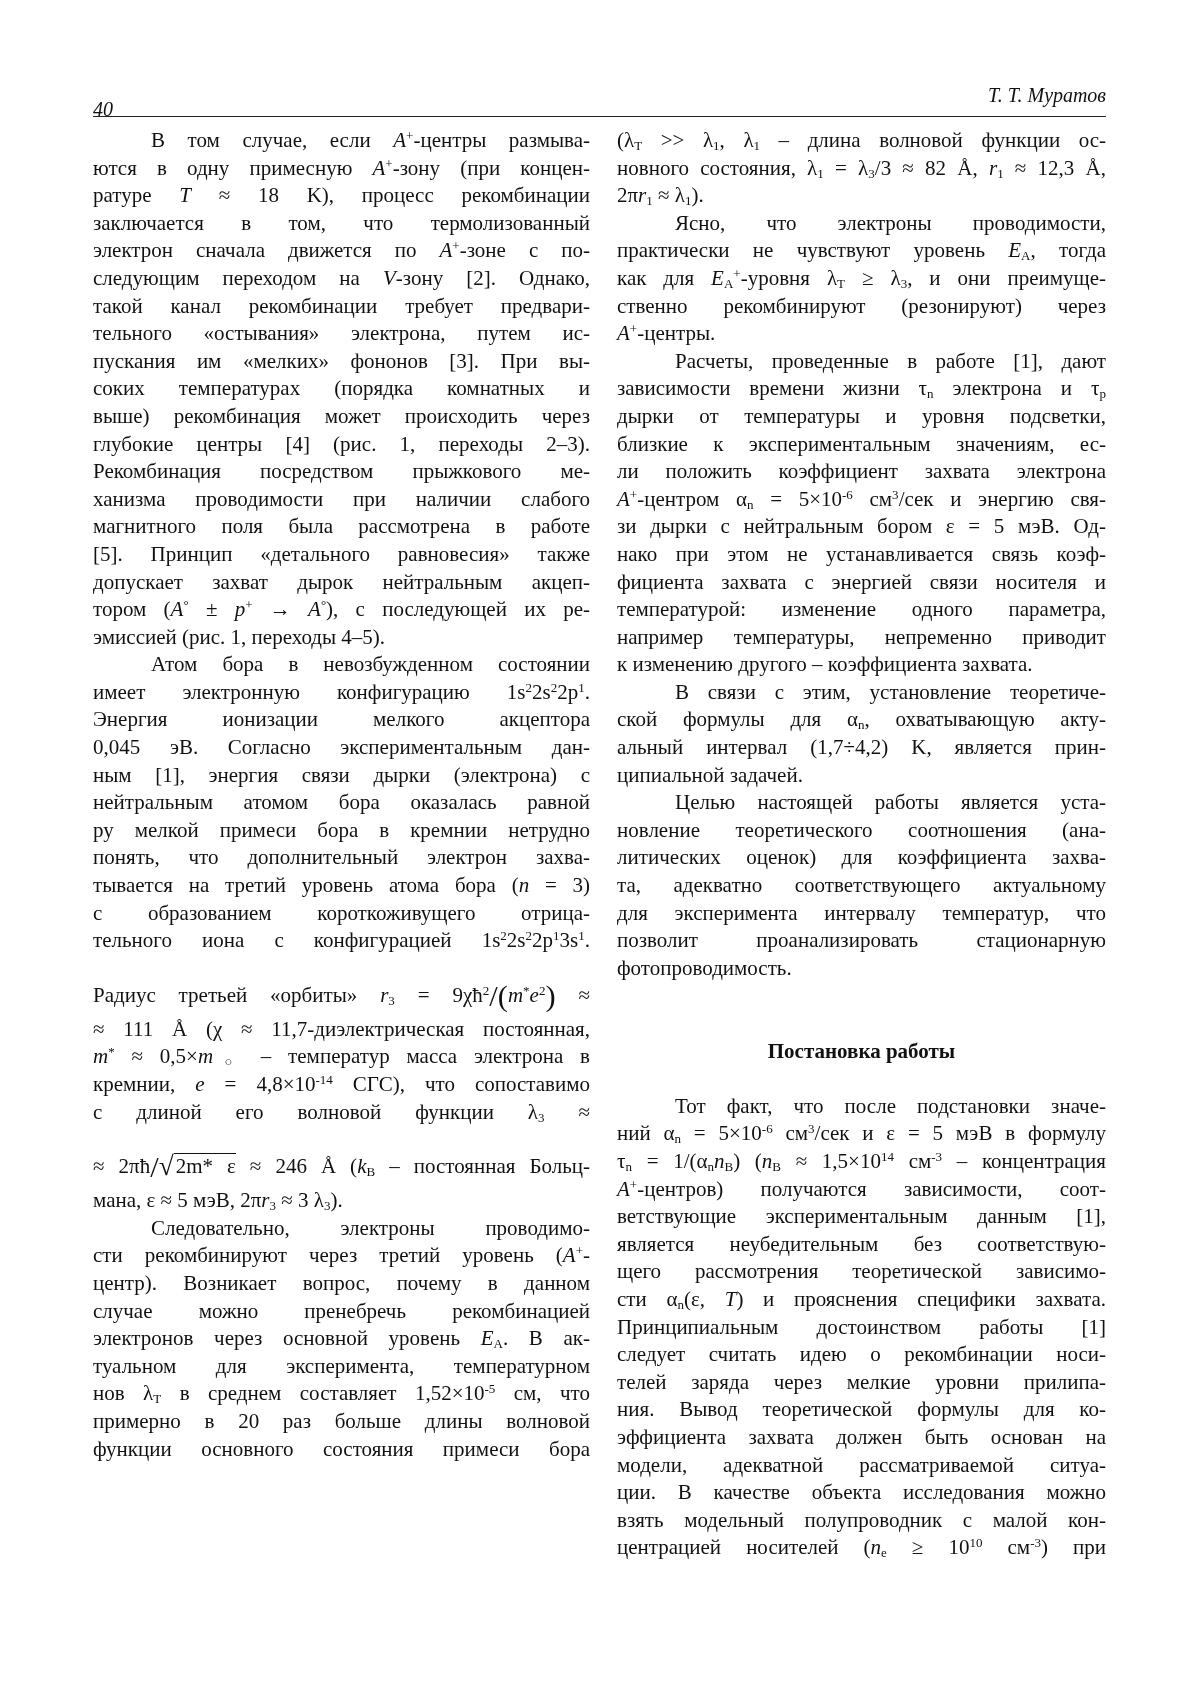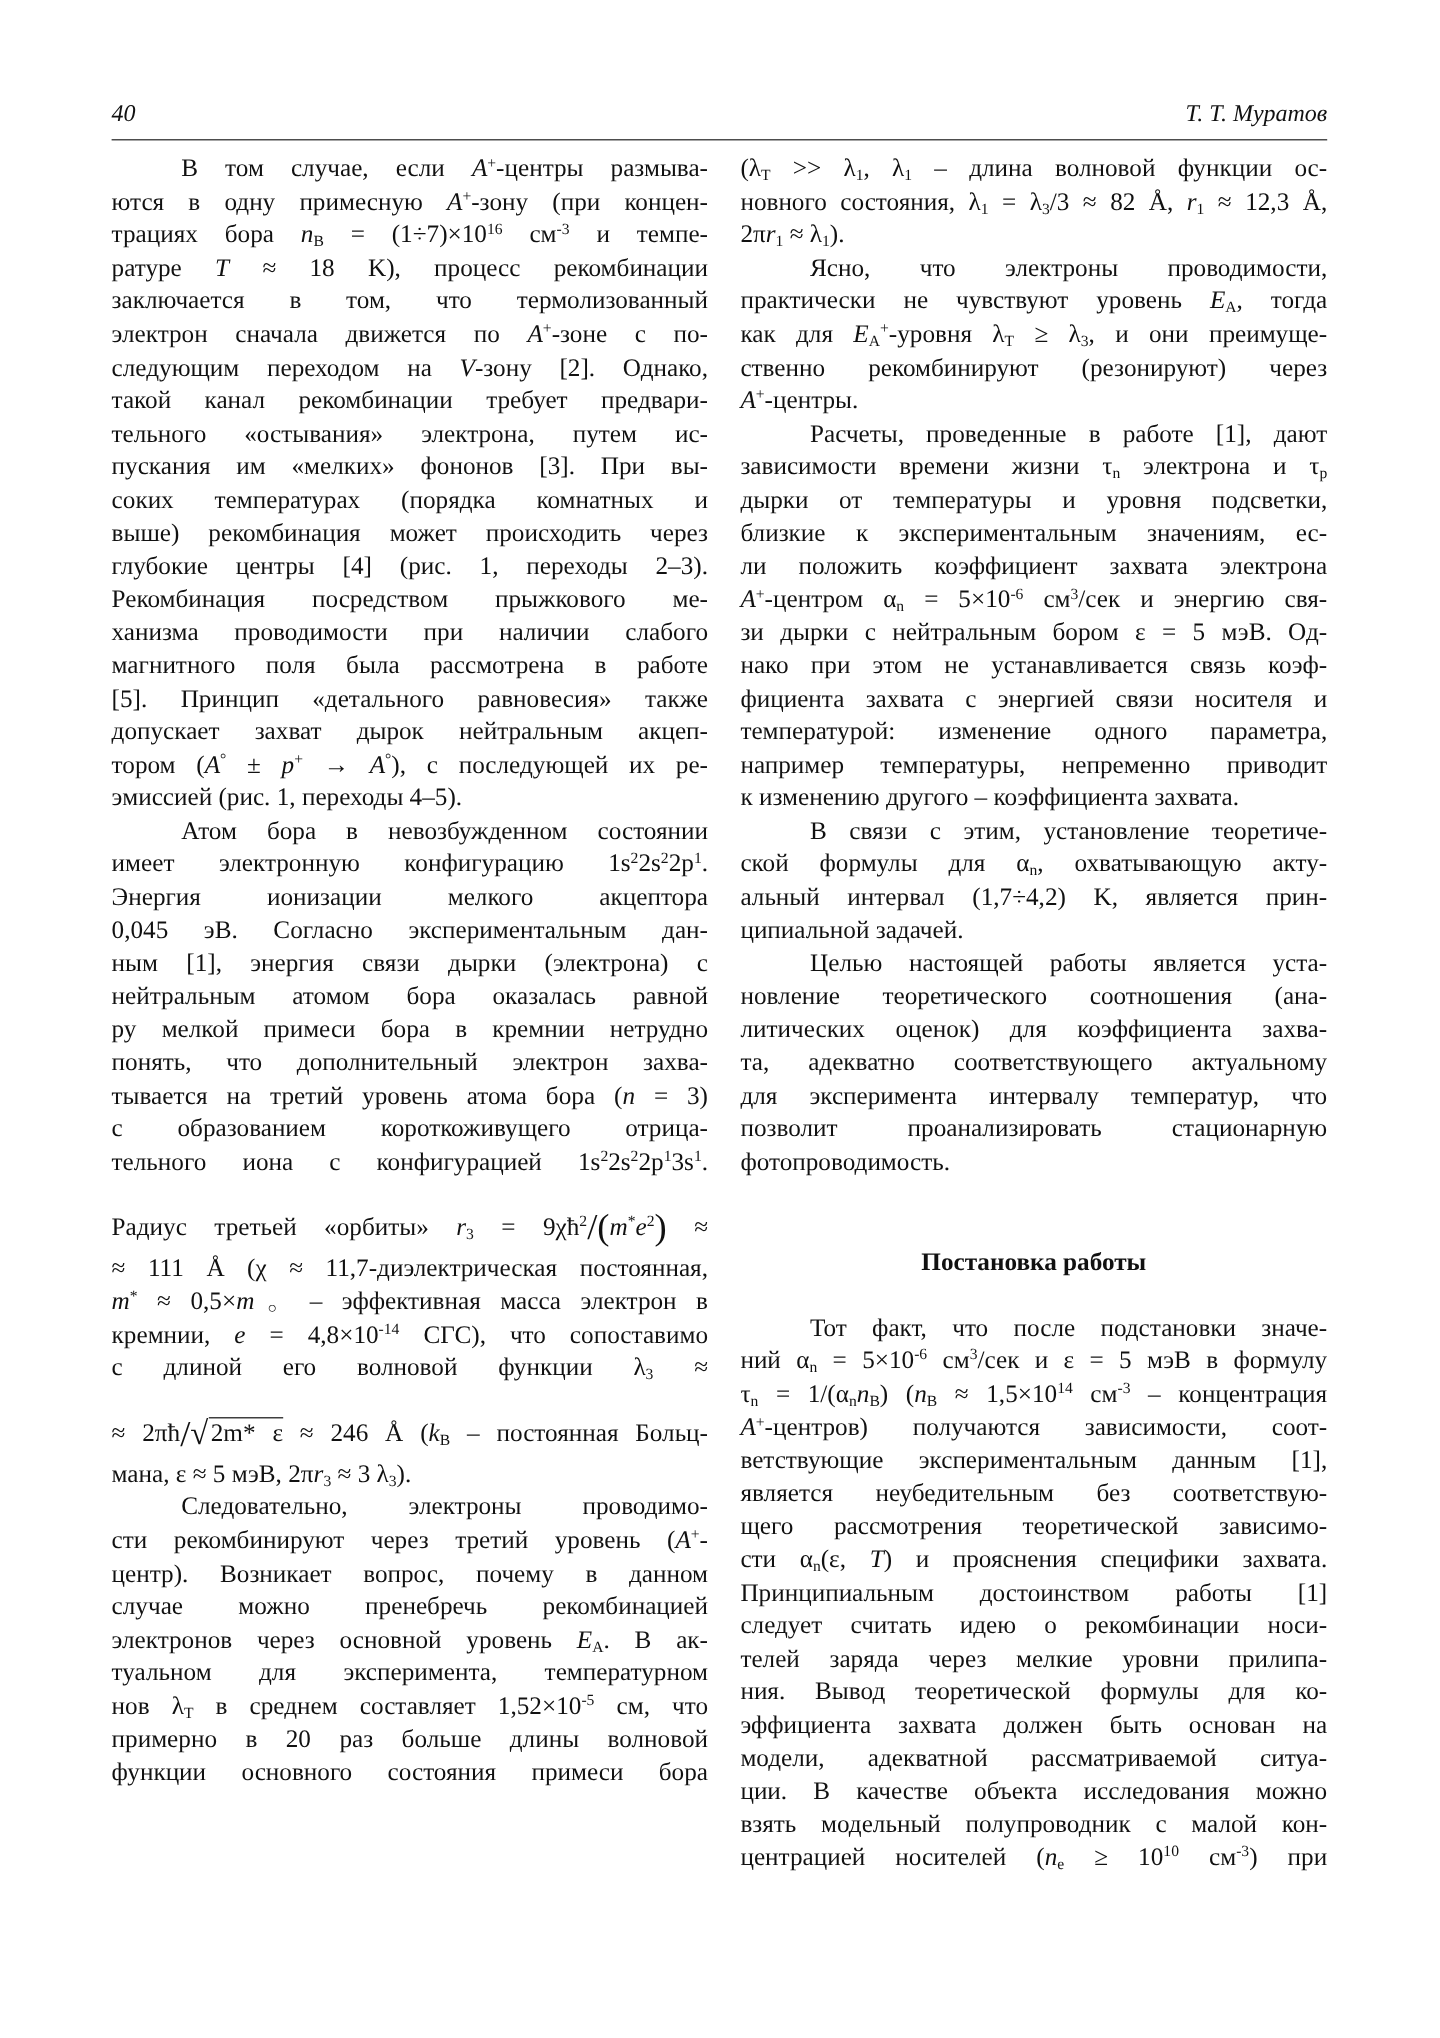--- a/index.html
+++ b/index.html
@@ -5,21 +5,21 @@
   html, body { margin: 0; padding: 0; background: #ffffff; }
   body {
     width: 1200px; height: 1698px; position: relative; overflow: hidden;
     font-family: "Liberation Serif", "DejaVu Serif", serif;
     color: #111111;
   }
   .page-header {
     position: absolute; left: 93px; top: 84px; width: 1013px; height: 30px;
     font-style: italic; font-size: 20px;
   }
-  .page-number { position: absolute; left: 0; top: 0; font-style: italic; }
+  .page-number { position: absolute; left: 0; top: 14px; font-style: italic; }
   .running-head { position: absolute; right: 0; top: 0; }
   .header-rule {
     position: absolute; left: 93px; top: 116px; width: 1013px; height: 0;
     border-top: 1.6px solid #222;
   }
   .column {
     position: absolute; top: 127px; font-size: 21px; line-height: 27.6px;
   }
   .col-left { left: 93px; width: 497px; }
   .col-right { left: 617px; width: 489px; }
@@ -45,21 +45,20 @@
 
 <div class="page-header">
   <span class="page-number">40</span>
   <span class="running-head">Т. Т. Муратов</span>
 </div>
 <div class="header-rule"></div>
 
 <div class="column col-left" id="col-left">
     <span class="line indent"><span>В том случае, если </span><i>A</i><sup>+</sup><span>-центры размыва-</span></span>
     <span class="line"><span>ются в одну примесную </span><i>A</i><sup>+</sup><span>-зону (при концен-</span></span>
-    <span class="line"><span>трациях бора </span><i>n</i><sub>B</sub><span> = (1÷7)×10</span><sup>16</sup><span> см</span><sup>-3</sup><span> и темпе-</span></span>
     <span class="line"><span>ратуре </span><i>T</i><span> ≈ 18 K), процесс рекомбинации</span></span>
     <span class="line"><span>заключается в том, что термолизованный</span></span>
     <span class="line"><span>электрон сначала движется по </span><i>A</i><sup>+</sup><span>-зоне с по-</span></span>
     <span class="line"><span>следующим переходом на </span><i>V</i><span>-зону [2]. Однако,</span></span>
     <span class="line"><span>такой канал рекомбинации требует предвари-</span></span>
     <span class="line"><span>тельного «остывания» электрона, путем ис-</span></span>
     <span class="line"><span>пускания им «мелких» фононов [3]. При вы-</span></span>
     <span class="line"><span>соких температурах (порядка комнатных и</span></span>
     <span class="line"><span>выше) рекомбинация может происходить через</span></span>
     <span class="line"><span>глубокие центры [4] (рис. 1, переходы 2–3).</span></span>
@@ -76,21 +75,21 @@
     <span class="line"><span>0,045 эВ. Согласно экспериментальным дан-</span></span>
     <span class="line"><span>ным [1], энергия связи дырки (электрона) с</span></span>
     <span class="line"><span>нейтральным атомом бора оказалась равной</span></span>
     <span class="line"><span>ру мелкой примеси бора в кремнии нетрудно</span></span>
     <span class="line"><span>понять, что дополнительный электрон захва-</span></span>
     <span class="line"><span>тывается на третий уровень атома бора (</span><i>n</i><span> = 3)</span></span>
     <span class="line"><span>с образованием короткоживущего отрица-</span></span>
     <span class="line"><span>тельного иона с конфигурацией 1s</span><sup>2</sup><span>2s</span><sup>2</sup><span>2p</span><sup>1</sup><span>3s</span><sup>1</sup><span>.</span></span>
     <span class="line tall"><span>Радиус третьей «орбиты» </span><i>r</i><sub>3</sub><span> = 9χħ</span><sup>2</sup><span class="frac-big">/</span><span class="frac-big">(</span><i>m</i><sup>*</sup><i>e</i><sup>2</sup><span class="frac-big">)</span><span> ≈</span></span>
     <span class="line"><span>≈ 111 Å (χ ≈ 11,7-диэлектрическая постоянная,</span></span>
-    <span class="line"><i>m</i><sup>*</sup><span> ≈ 0,5×</span><i>m</i><sub>○</sub><span> – эффективная масса электрон в</span></span>
+    <span class="line"><i>m</i><sup>*</sup><span> ≈ 0,5×</span><i>m</i><sub>○</sub><span> – температур масса электрона в</span></span>
     <span class="line"><span>кремнии, </span><i>e</i><span> = 4,8×10</span><sup>-14</sup><span> СГС), что сопоставимо</span></span>
     <span class="line"><span>с длиной его волновой функции λ</span><sub>3</sub><span> ≈</span></span>
     <span class="line tall"><span>≈ 2πħ</span><span class="frac-big">/</span><span class="sqrt-sign">√</span><span class="sqrt">2m* ε</span><span> ≈ 246 Å (</span><i>k</i><sub>B</sub><span> – постоянная Больц-</span></span>
     <span class="line last"><span>мана, ε ≈ 5 мэВ, 2π</span><i>r</i><sub>3</sub><span> ≈ 3 λ</span><sub>3</sub><span>).</span></span>
     <span class="line indent"><span>Следовательно, электроны проводимо-</span></span>
     <span class="line"><span>сти рекомбинируют через третий уровень (</span><i>A</i><sup>+</sup><span>-</span></span>
     <span class="line"><span>центр). Возникает вопрос, почему в данном</span></span>
     <span class="line"><span>случае можно пренебречь рекомбинацией</span></span>
     <span class="line"><span>электронов через основной уровень </span><i>E</i><sub>A</sub><span>. В ак-</span></span>
     <span class="line"><span>туальном для эксперимента, температурном</span></span>

